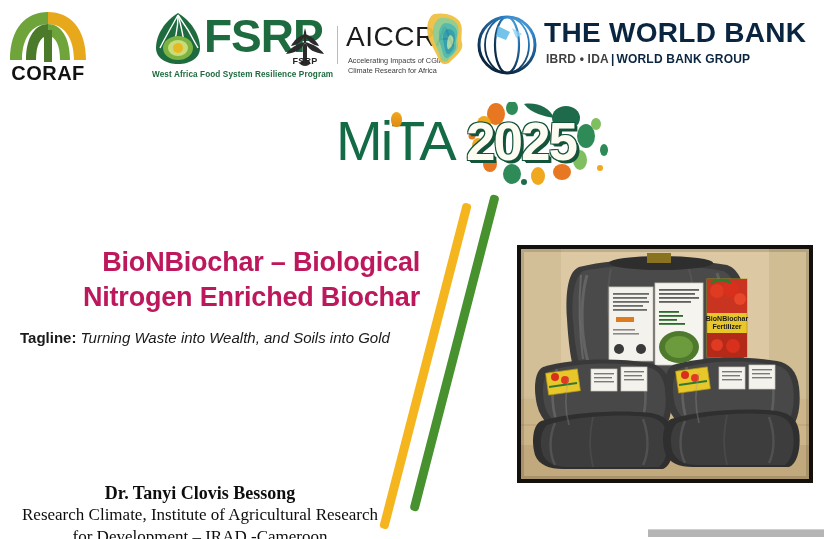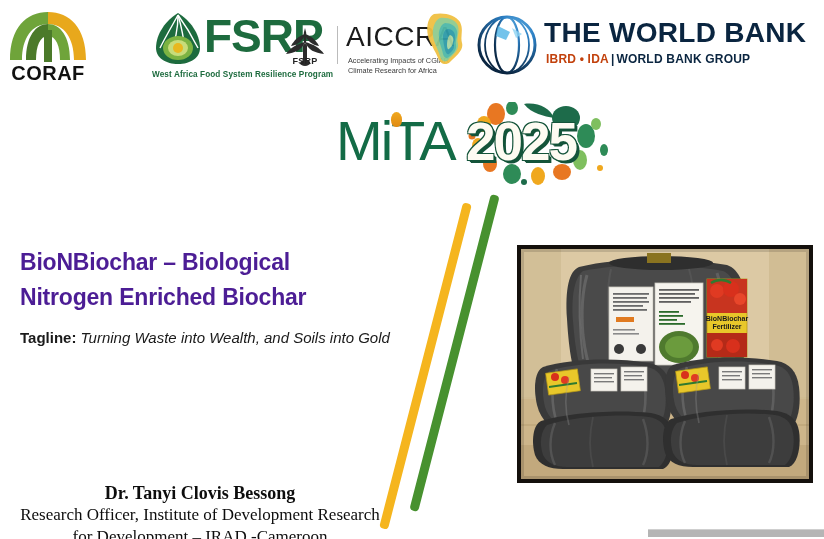--- a/index.html
+++ b/index.html
@@ -85,21 +85,21 @@
     font-family: "Liberation Sans", sans-serif;
     font-weight: bold; font-size: 28px; color: #0A2540; letter-spacing: 0.3px;
     line-height: 30px; white-space: nowrap;
   }
   .wbank-sub {
     position: absolute; left: 70px; top: 42px;
     font-family: "Liberation Sans", sans-serif;
     font-weight: bold; font-size: 12px; letter-spacing: 0.2px; white-space: nowrap;
     color: #0A2540;
   }
-  .wbank-sub .ibrd { color: #c2410c; margin-top: 24px; }
+  .wbank-sub .ibrd { color: #404040; margin-top: 24px; }
   .wbank-sub .bar { color: #0A2540; padding: 0 2px; }
 
   
   .mita { position: absolute; left: 336px; top: 104px; width: 280px; height: 80px; }
   .mita-word {
     position: absolute; left: 0; top: 6px;
     font-family: "Liberation Sans", sans-serif;
     font-weight: normal; font-size: 56px; color: #136B46;
     letter-spacing: -2px; line-height: 62px;
   }
@@ -138,22 +138,22 @@
     left: 450px; top: 190px;
     height: 326px;
     background: #47912F;
     transform: rotate(14.5deg);
   }
 
   
   .title {
     position: absolute; left: 20px; top: 245px; width: 400px;
     font-family: "Liberation Sans", sans-serif;
-    font-weight: bold; font-size: 23px; line-height: 35px;
-    color: #4c1d95; letter-spacing: -0.2px;
+    font-weight: bold; font-size: 27px; line-height: 35px;
+    color: #be185d; letter-spacing: -0.2px; text-align: right;
   }
   .tagline {
     position: absolute; left: 20px; top: 328px; width: 420px;
     font-family: "Liberation Sans", sans-serif;
     font-size: 15px; color: #1a1a1a; line-height: 20px;
   }
   .tagline-label { font-weight: bold; font-style: normal; }
   .tagline-text { font-style: italic; }
 
   
@@ -320,21 +320,21 @@
     <div>BioNBiochar – Biological</div>
     <div>Nitrogen Enriched Biochar</div>
   </div>
 
   <div class="tagline">
     <span class="tagline-label">Tagline:</span><span class="tagline-text"> Turning Waste into Wealth, and Soils into Gold</span>
   </div>
 
   <div class="presenter">
     <div class="presenter-name">Dr. Tanyi Clovis Bessong</div>
-    <div class="presenter-role">Research Officer, Institute of Development Research</div>
+    <div class="presenter-role">Research Climate, Institute of Agricultural Research</div>
     <div class="presenter-role">for Development – IRAD -Cameroon</div>
   </div>
 
   <div class="photo-frame">
     <svg class="photo-inner" viewBox="0 0 288 230" preserveAspectRatio="none">
 
       <rect x="0" y="0" width="288" height="230" fill="#d8c49c"></rect>
       <rect x="0" y="0" width="288" height="148" fill="#dcc9a4"></rect>
       <rect x="0" y="0" width="40" height="230" fill="#cbb68d" opacity="0.55"></rect>
       <rect x="248" y="0" width="40" height="230" fill="#c6b184" opacity="0.5"></rect>

